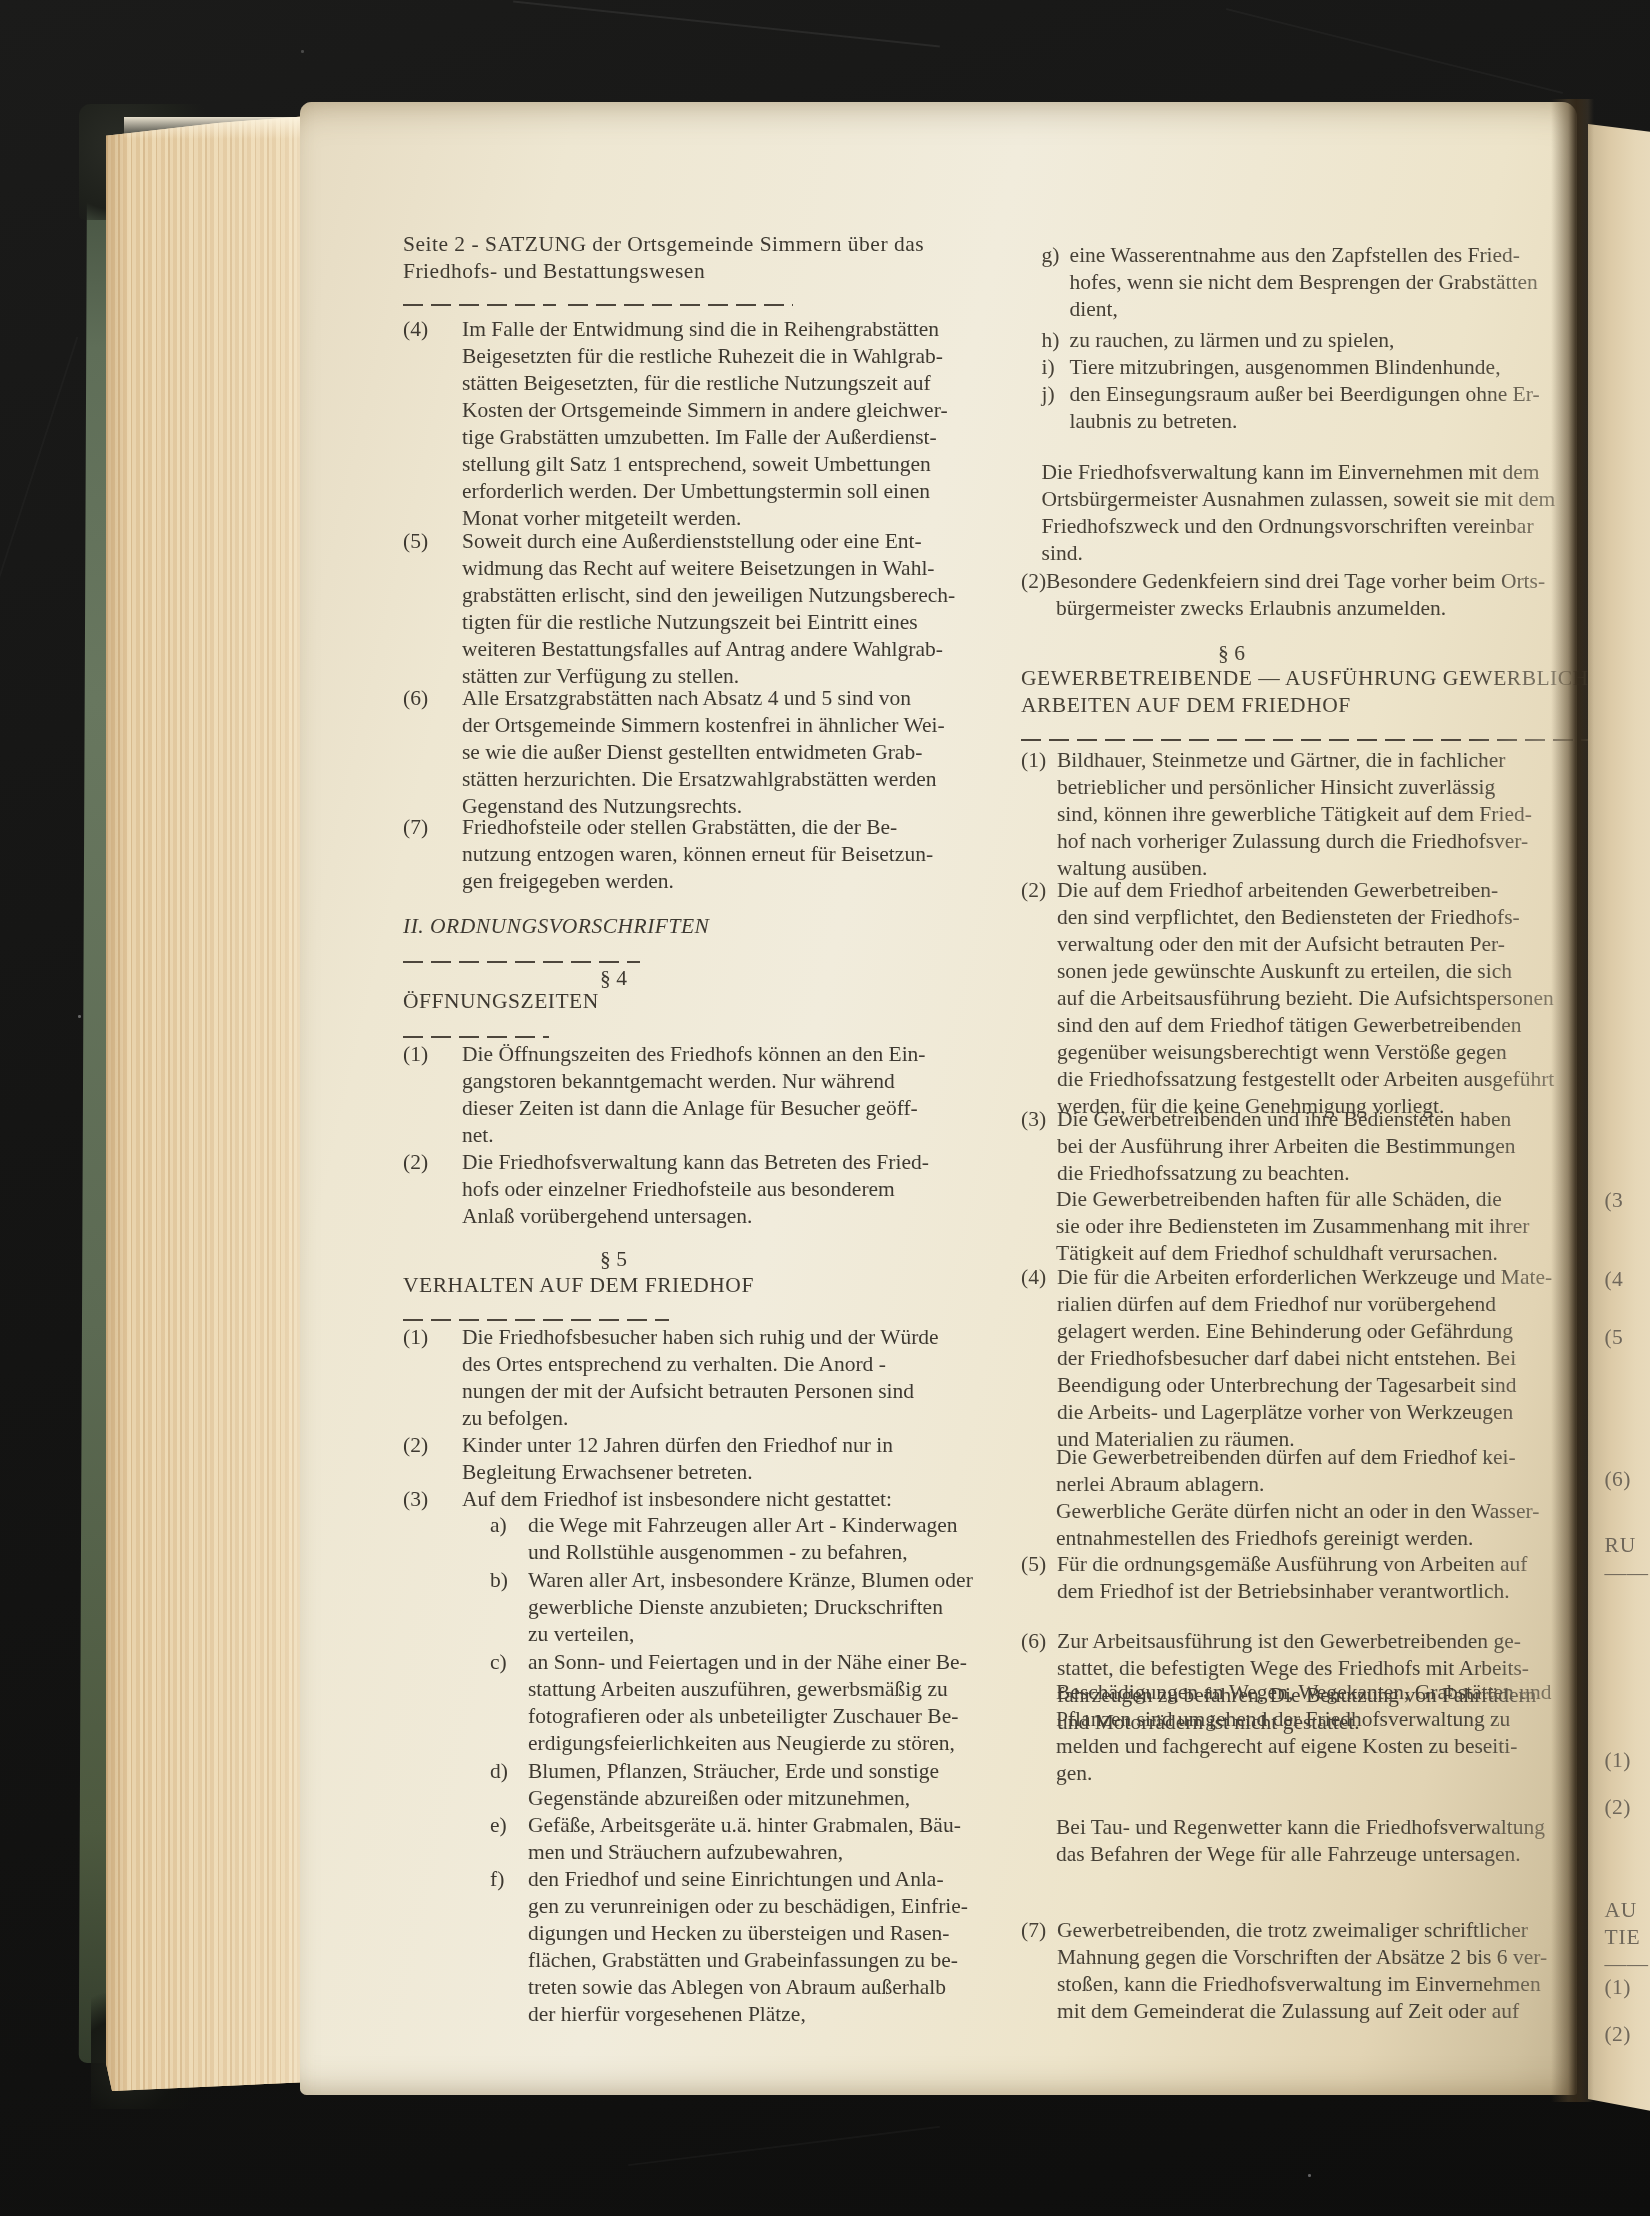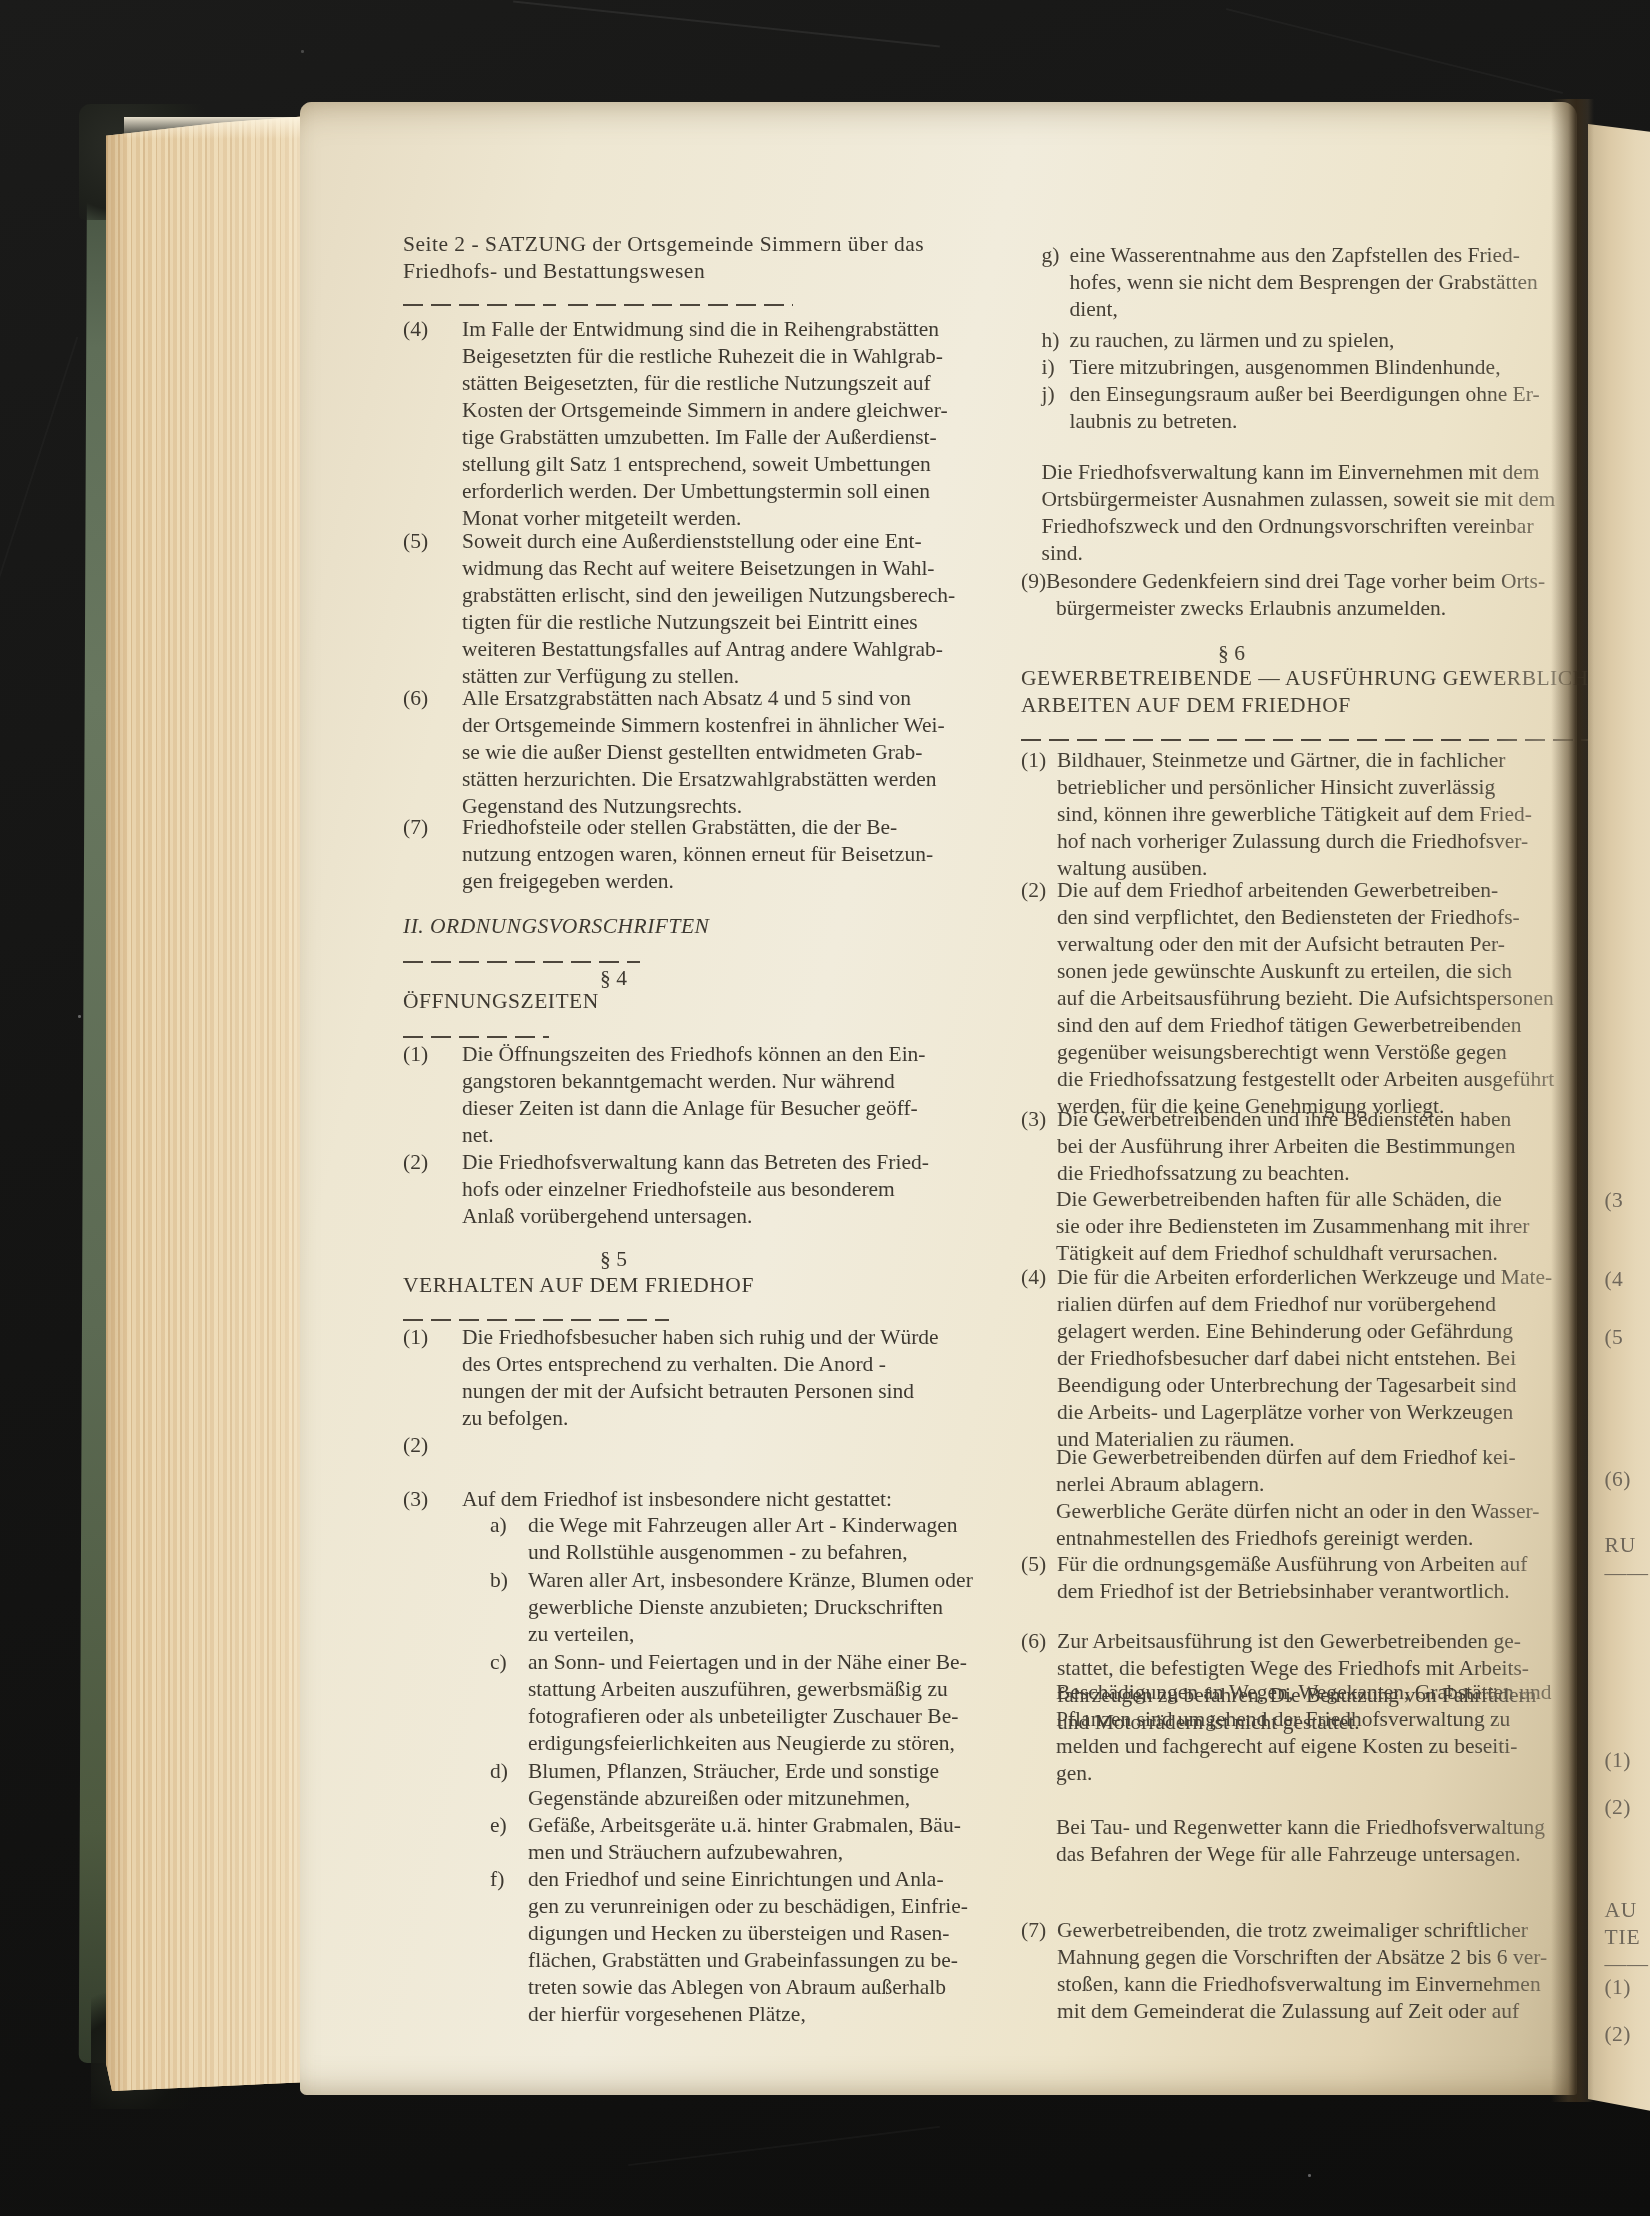--- a/index.html
+++ b/index.html
@@ -118,21 +118,22 @@
       <div class="blk p" style="top: 1149px;"><span class="marker">(2)</span><span class="txt">Die Friedhofsverwaltung kann das Betreten des Fried-
 hofs oder einzelner Friedhofsteile aus besonderem
 Anlaß vorübergehend untersagen.</span></div>
       <div class="blk sec" style="top: 1246px;">§ 5</div>
       <div class="blk head" style="top: 1272px;">VERHALTEN AUF DEM FRIEDHOF</div>
       <div class="blk rule" style="top: 1305px;"><span class="dash" style="width: 266px;"></span></div>
       <div class="blk p" style="top: 1324px;"><span class="marker">(1)</span><span class="txt">Die Friedhofsbesucher haben sich ruhig und der Würde
 des Ortes entsprechend zu verhalten. Die Anord -
 nungen der mit der Aufsicht betrauten Personen sind
 zu befolgen.</span></div>
-      <div class="blk p" style="top: 1432px;"><span class="marker">(2)</span></div>
+      <div class="blk p" style="top: 1432px;"><span class="marker">(2)</span><span class="txt">Kinder unter 12 Jahren dürfen den Friedhof nur in
+Begleitung Erwachsener betreten.</span></div>
       <div class="blk p" style="top: 1486px;"><span class="marker">(3)</span><span class="txt">Auf dem Friedhof ist insbesondere nicht gestattet:</span></div>
       <div class="blk sub" style="top: 1512px;"><span class="marker">a)</span><span class="txt">die Wege mit Fahrzeugen aller Art - Kinderwagen
 und Rollstühle ausgenommen - zu befahren,</span></div>
       <div class="blk sub" style="top: 1567px;"><span class="marker">b)</span><span class="txt">Waren aller Art, insbesondere Kränze, Blumen oder
 gewerbliche Dienste anzubieten; Druckschriften
 zu verteilen,</span></div>
       <div class="blk sub" style="top: 1649px;"><span class="marker">c)</span><span class="txt">an Sonn- und Feiertagen und in der Nähe einer Be-
 stattung Arbeiten auszuführen, gewerbsmäßig zu
 fotografieren oder als unbeteiligter Zuschauer Be-
 erdigungsfeierlichkeiten aus Neugierde zu stören,</span></div>
@@ -152,21 +153,21 @@
 hofes, wenn sie nicht dem Besprengen der Grabstätten
 dient,</span></div>
       <div class="blk sub" style="top: 327px;"><span class="marker">h)</span><span class="txt">zu rauchen, zu lärmen und zu spielen,</span></div>
       <div class="blk sub" style="top: 354px;"><span class="marker">i)</span><span class="txt">Tiere mitzubringen, ausgenommen Blindenhunde,</span></div>
       <div class="blk sub" style="top: 381px;"><span class="marker">j)</span><span class="txt">den Einsegungsraum außer bei Beerdigungen ohne Er-
 laubnis zu betreten.</span></div>
       <div class="blk cont" style="top: 459px; padding-left: 20.6px;">Die Friedhofsverwaltung kann im Einvernehmen mit dem
 Ortsbürgermeister Ausnahmen zulassen, soweit sie mit dem
 Friedhofszweck und den Ordnungsvorschriften vereinbar
 sind.</div>
-      <div class="blk cont" style="top: 568px; padding-left: 35px; text-indent: -35px;">(9)Besondere Gedenkfeiern sind drei Tage vorher beim Orts-
+      <div class="blk cont" style="top: 568px; padding-left: 35px; text-indent: -35px;">(2)Besondere Gedenkfeiern sind drei Tage vorher beim Orts-
 bürgermeister zwecks Erlaubnis anzumelden.</div>
       <div class="blk sec" style="top: 640px;">§ 6</div>
       <div class="blk head" style="top: 665px;">GEWERBETREIBENDE — AUSFÜHRUNG GEWERBLICHER
 ARBEITEN AUF DEM FRIEDHOF</div>
       <div class="blk rule" style="top: 725px;"><span class="dash" style="width: 578px;"></span></div>
       <div class="blk p" style="top: 747px;"><span class="marker">(1)</span><span class="txt">Bildhauer, Steinmetze und Gärtner, die in fachlicher
 betrieblicher und persönlicher Hinsicht zuverlässig
 sind, können ihre gewerbliche Tätigkeit auf dem Fried-
 hof nach vorheriger Zulassung durch die Friedhofsver-
 waltung ausüben.</span></div>

